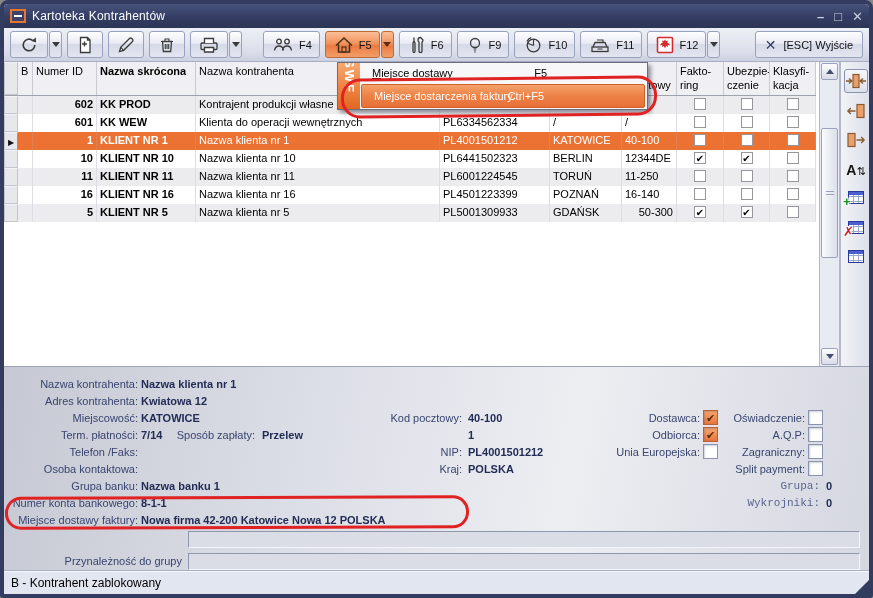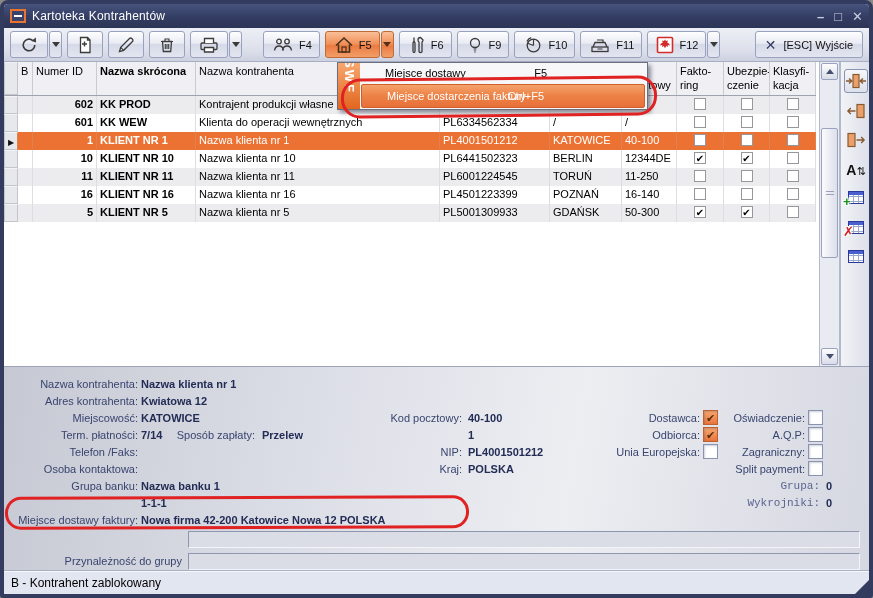--- a/index.html
+++ b/index.html
@@ -83,21 +83,21 @@
   .gridbadge{position:absolute;left:-6px;bottom:-5px;font-weight:bold;font-size:13px;line-height:1;
         text-shadow:1px 1px 0 #fff,-1px -1px 0 #fff,1px -1px 0 #fff,-1px 1px 0 #fff;}
   .gridbadge.add{color:#179517;} .gridbadge.del{color:#D22222;}
   
   .menu-popup{position:absolute;left:333px;top:58px;width:311px;height:48px;border:1px solid #6A6F7E;
         background:#F7F7F9;box-shadow:3px 3px 4px rgba(30,30,50,.45);display:flex;z-index:30;}
   .menu-strip{width:22px;background:linear-gradient(180deg,#F7A76F,#E2661F);display:flex;align-items:flex-start;justify-content:center;overflow:hidden;}
   .menu-strip span{display:inline-block;transform:rotate(90deg) translateX(6px);transform-origin:center;
         color:#fff;font-weight:bold;font-size:13px;letter-spacing:2px;white-space:nowrap;}
   .menu-items{flex:1;display:flex;flex-direction:column;}
-  .menu-item{position:relative;display:flex;align-items:center;height:21px;padding:0 25px;font-size:11px;color:#000;}
+  .menu-item{position:relative;display:flex;align-items:center;height:21px;padding:0 12px;font-size:11px;color:#000;}
   .menu-item .mi-label{display:inline-block;}
   .menu-item:first-child .mi-label::first-letter{text-decoration:underline;}
   .menu-item .mi-key{position:absolute;right:100px;}
   .menu-item.highlighted{height:25px;margin:1px 2px 1px 1px;border-radius:2px;color:#fff;
         background:linear-gradient(180deg,#F5A26C 0%,#EC8145 50%,#E8703A 100%);border:1px solid #D06028;}
   
   .details{position:absolute;left:0;top:362px;width:865px;height:204px;
         background:linear-gradient(100deg,#C6C8D3 0%,#DCDEE7 35%,#EDEEF2 65%,#D5D7E1 100%);
         border-top:1px solid #9EA4B8;}
   .drow{position:absolute;left:0;height:17px;width:100%;font-size:11px;line-height:16px;}
@@ -362,21 +362,21 @@
           <div class="gcell c-chk" style="width: 46px;"><span class="gchk"></span></div>
         </div>
         <div class="grow alt">
           <div class="gcell c-marker" style="width: 14px;"></div>
           <div class="gcell c-b" style="width: 15px;"></div>
           <div class="gcell c-id" style="width: 64px;">5</div>
           <div class="gcell c-short" style="width: 99px;">KLIENT NR 5</div>
           <div class="gcell c-name" style="width: 244px;">Nazwa klienta nr 5</div>
           <div class="gcell c-nip" style="width: 110px;">PL5001309933</div>
           <div class="gcell c-city" style="width: 72px;">GDAŃSK</div>
-          <div class="gcell c-zip" style="width: 55px;">50-300</div>
+          <div class="gcell c-zip" style="width: 55px; text-align: right;">50-300</div>
           <div class="gcell c-chk" style="width: 47px;"><span class="gchk on">✔</span></div>
           <div class="gcell c-chk" style="width: 46px;"><span class="gchk on">✔</span></div>
           <div class="gcell c-chk" style="width: 46px;"><span class="gchk"></span></div>
         </div>
       </div>
     <div class="vscroll">
       <div class="sbtn up">
           <span class="tri-up"></span>
         </div>
       <div class="sthumb"></div>
@@ -467,21 +467,22 @@
         </div>
         <div class="drow" style="top: 94px;">
           <span class="dlabel">Osoba kontaktowa:</span>
           <span class="dvalue"></span>
         </div>
         <div class="drow" style="top: 111px;">
           <span class="dlabel">Grupa banku:</span>
           <span class="dvalue">Nazwa banku 1</span>
         </div>
         <div class="drow" style="top: 128px;">
-          <span class="dvalue">1-1-1</span>
+          <span class="dlabel">Numer konta bankowego:</span>
+          <span class="dvalue">8-1-1</span>
         </div>
         <div class="drow" style="top: 145px;">
           <span class="dlabel">Miejsce dostawy faktury:</span>
           <span class="dvalue">Nowa firma 42-200 Katowice Nowa 12 POLSKA</span>
         </div>
       </div>
     <div id="d-mid">
         <div class="drow mid" style="top: 43px;">
           <span class="dlabel">Kod pocztowy:</span>
           <span class="dvalue">40-100</span>

